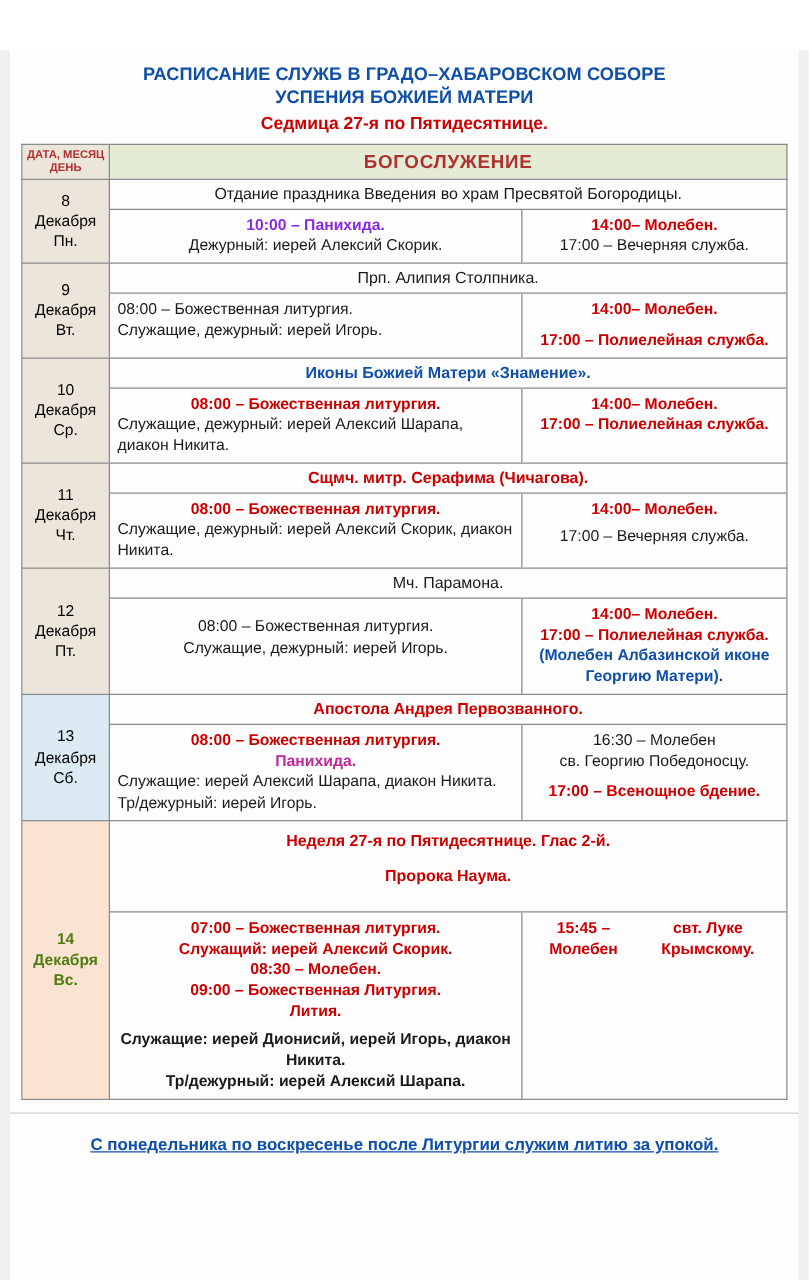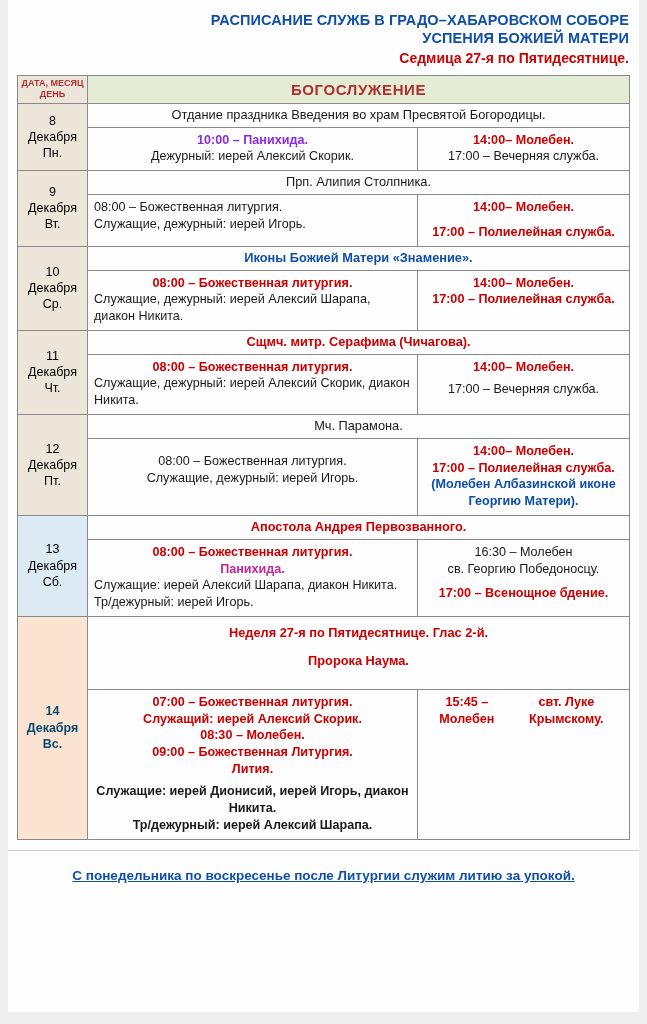--- a/index.html
+++ b/index.html
@@ -14,22 +14,23 @@
     overflow: hidden;
   }
   .page {
     position: relative;
     width: 647px;
     height: 1024px;
     background: #fdfdfd;
     box-sizing: border-box;
   }
   .header {
-    text-align: right;
+    text-align: center;
     padding: 12px 18px 0 18px;
+    margin-top: 40px;
   }
   .title-main {
     color: #0f4fa8;
     font-weight: bold;
     font-size: 14.5px;
     line-height: 1.22;
     letter-spacing: 0.1px;
   }
   .title-sub {
     color: #cc0000;
@@ -70,21 +71,21 @@
     padding: 6px 2px;
   }
   .date-cell {
     text-align: center;
     font-size: 12.5px;
     line-height: 1.3;
     background: #ece6da;
   }
   .date-cell.blue { background: #dceaf4; }
   .date-cell.peach { background: #fbe3d2; }
-  .date-cell.red-text { color: #0c4a6e; }
+  .date-cell.red-text { color: #4d7c0f; }
   .feast {
     text-align: center;
     font-size: 12.8px;
     line-height: 1.25;
     padding: 3px 4px 4px 4px;
     color: #1a1a1a;
     border-bottom: 1px solid #8a8a8a;
   }
   .feast.red { color: #cc0000; font-weight: bold; }
   .feast.blue { color: #0f4fa8; font-weight: bold; }

